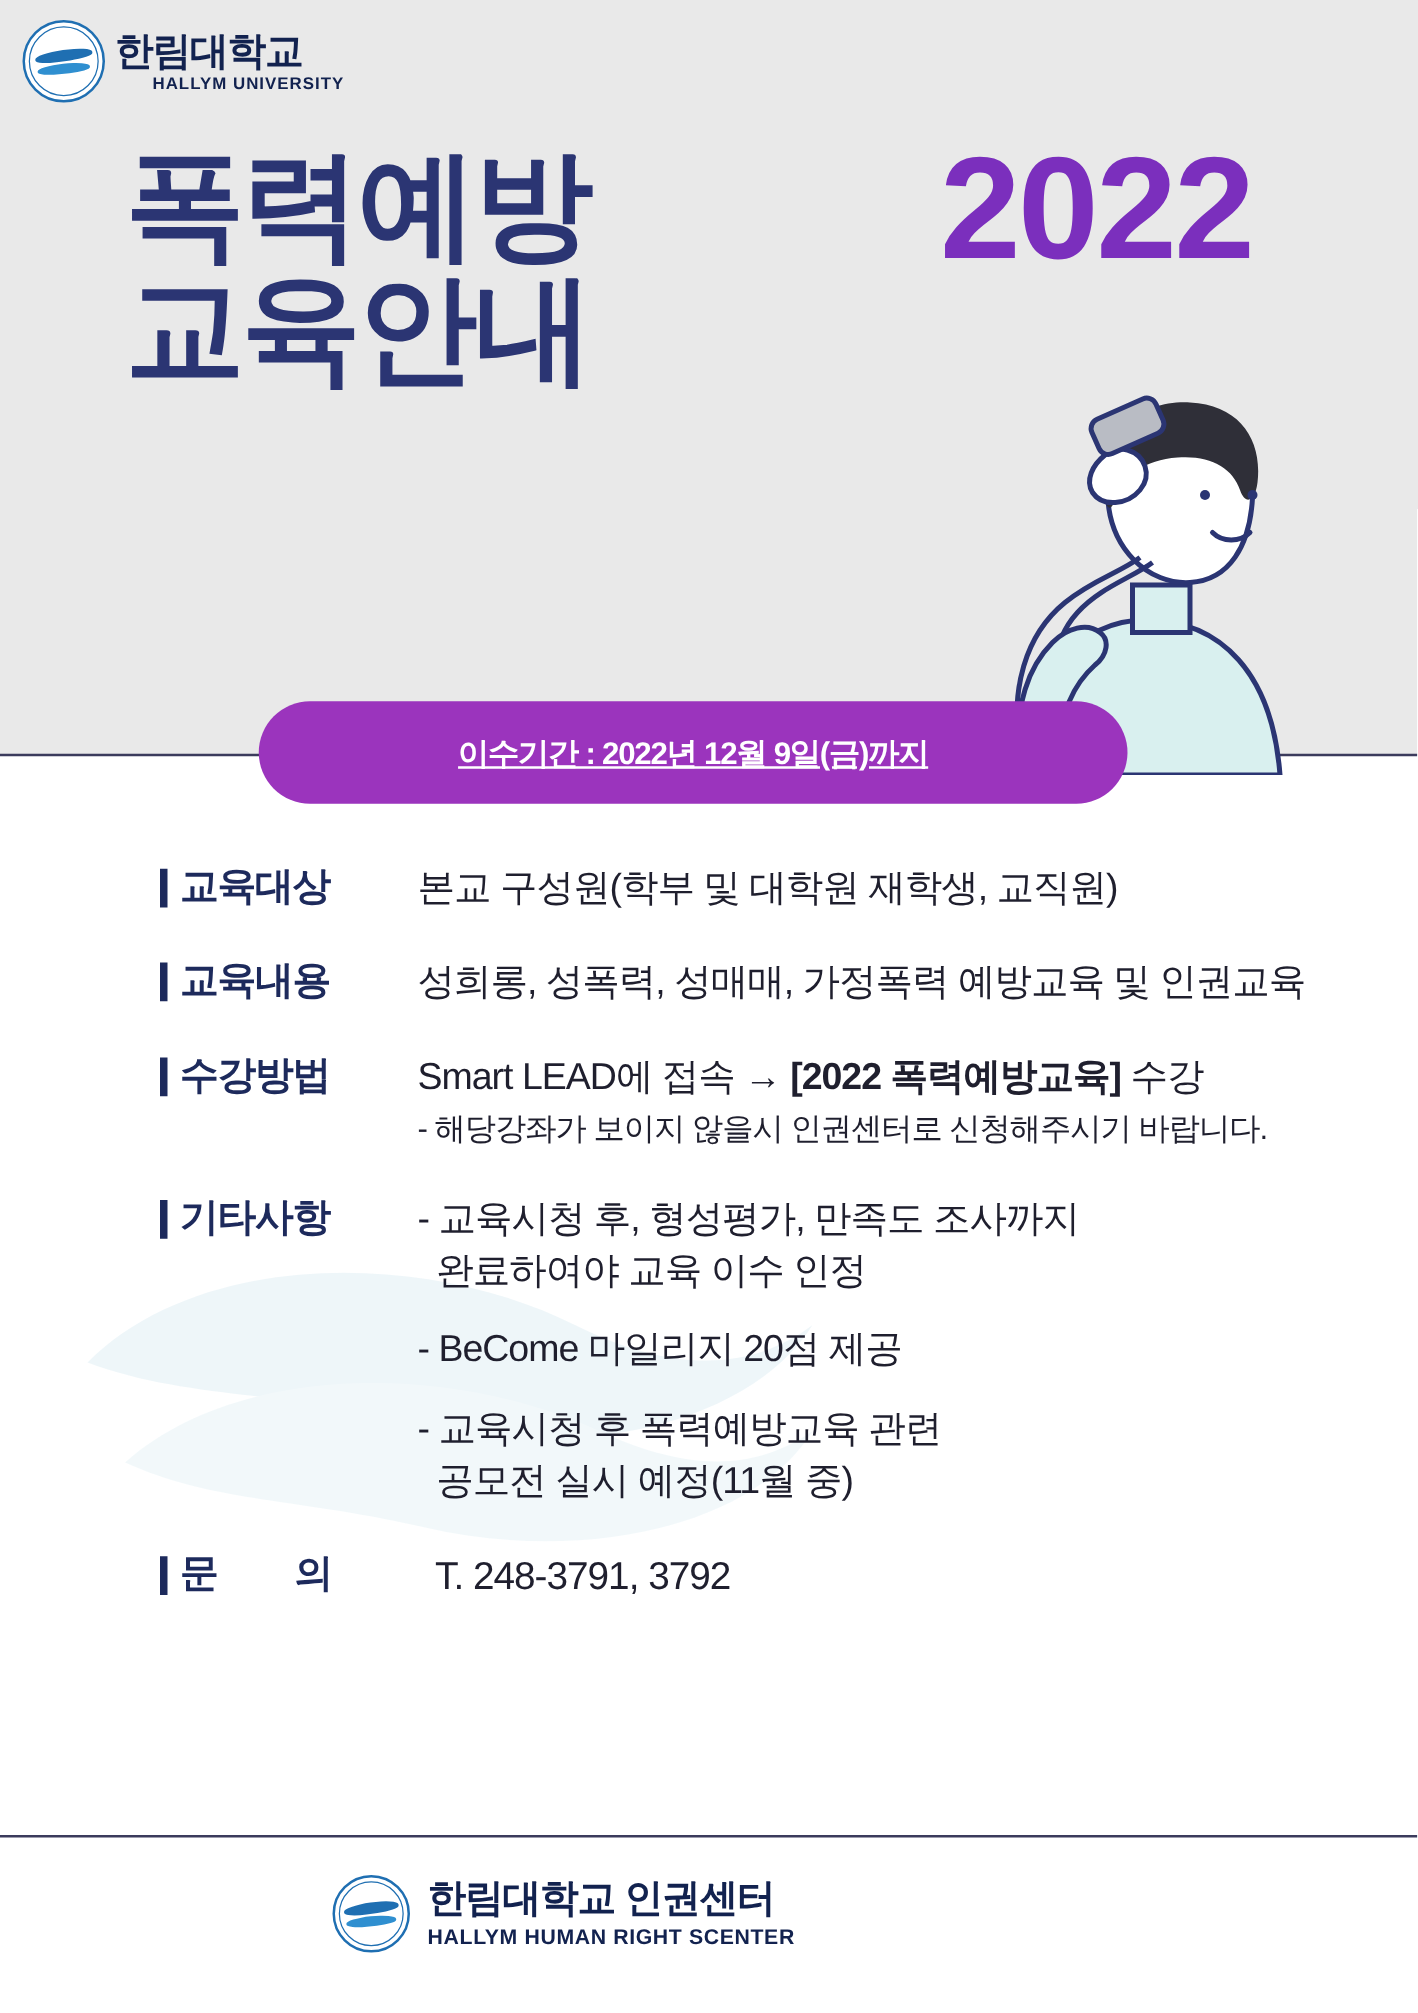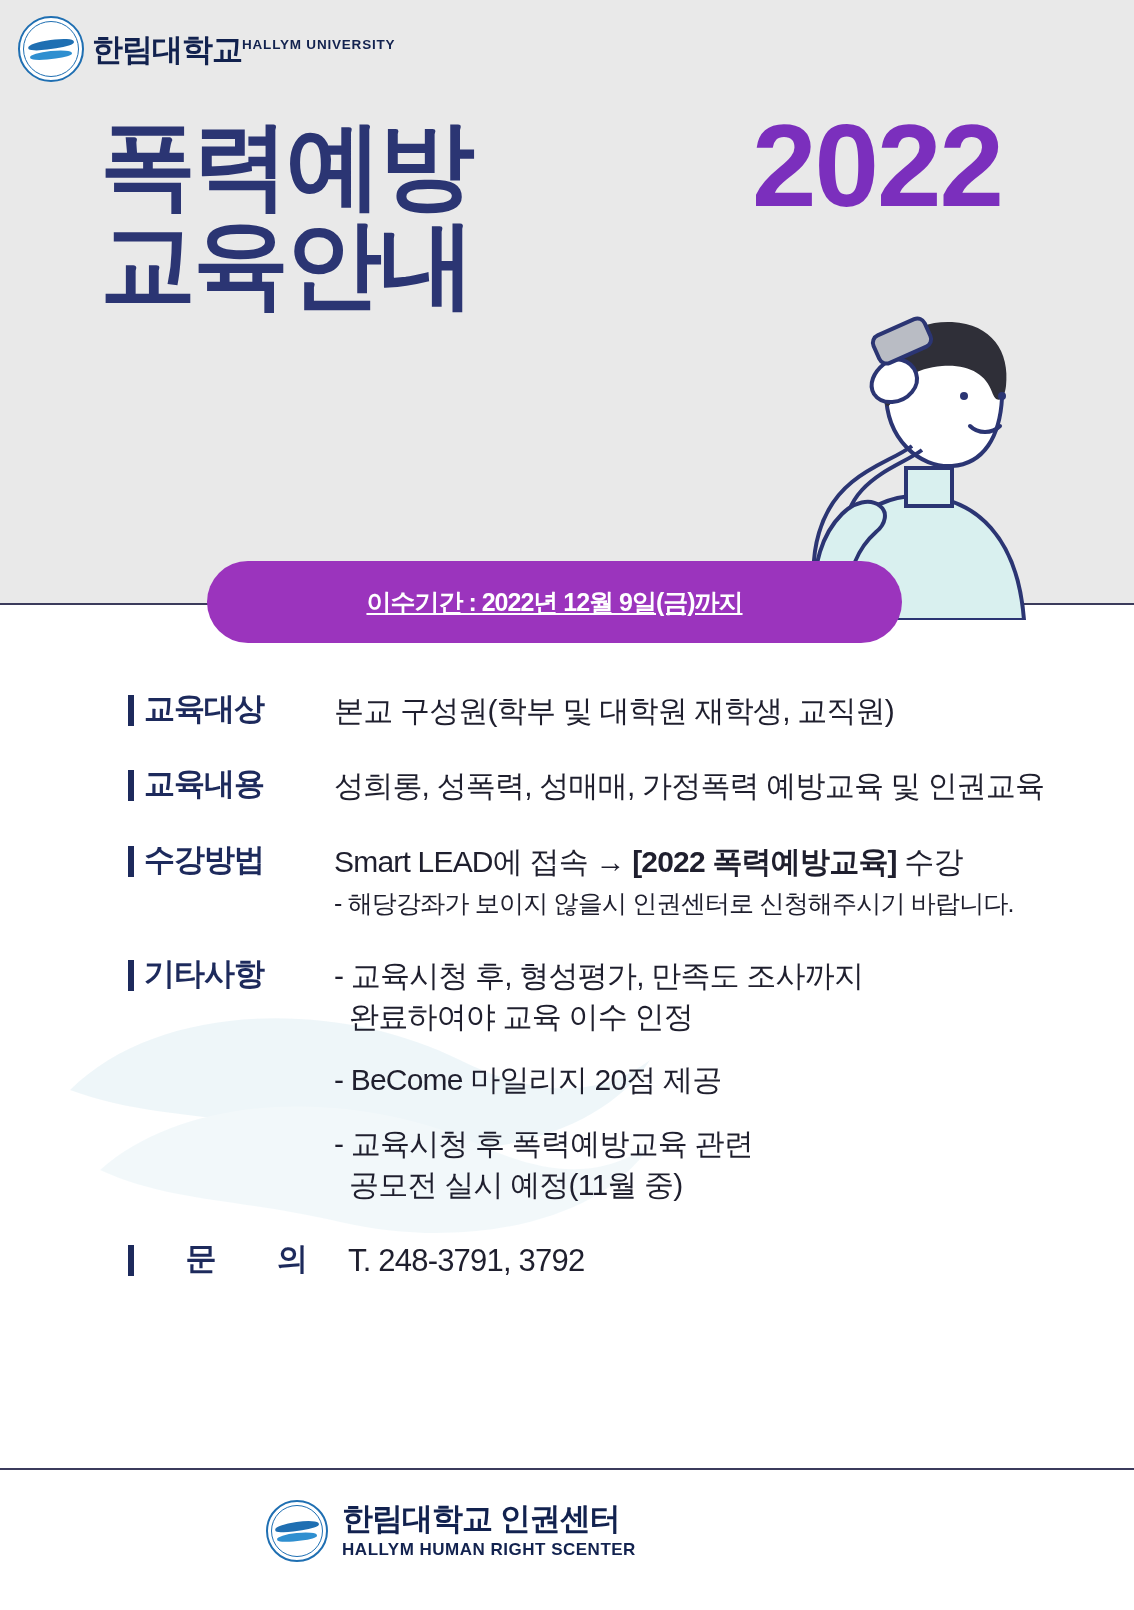--- a/index.html
+++ b/index.html
@@ -86,36 +86,37 @@
     position: absolute;
     left: 3px;
     top: 3px;
     right: 3px;
     bottom: 3px;
     border-radius: 50%;
     border: 1px solid #1f6fb2;
   }
   .uni-logo .names {
     display: flex;
-    flex-direction: row;
+    flex-direction: column;
     justify-content: center;
     line-height: 1;
   }
   .uni-logo .kr {
     font-size: 31px;
     font-weight: bold;
     color: #12224f;
     letter-spacing: -1px;
   }
   .uni-logo .en {
     font-size: 13.5px;
     font-weight: bold;
     color: #12224f;
     letter-spacing: 0.8px;
     margin-top: 4px;
+    margin-left: 30px;
   }
 
   
   .headline {
     position: absolute;
     left: 100px;
     top: 112px;
     line-height: 0.97;
   }
   .headline .l1 {
@@ -237,21 +238,20 @@
     margin-top: 20px;
   }
   .row .value .block {
     display: block;
   }
   .row.etc .value .block + .block {
     margin-top: 22px;
   }
   .row.contact {
     margin-top: 16px;
-    text-align: right;
   }
   .row.contact .value {
     padding-left: 14px;
     font-size: 31px;
   }
 
   
   .footer-line {
     position: absolute;
     left: 0;

